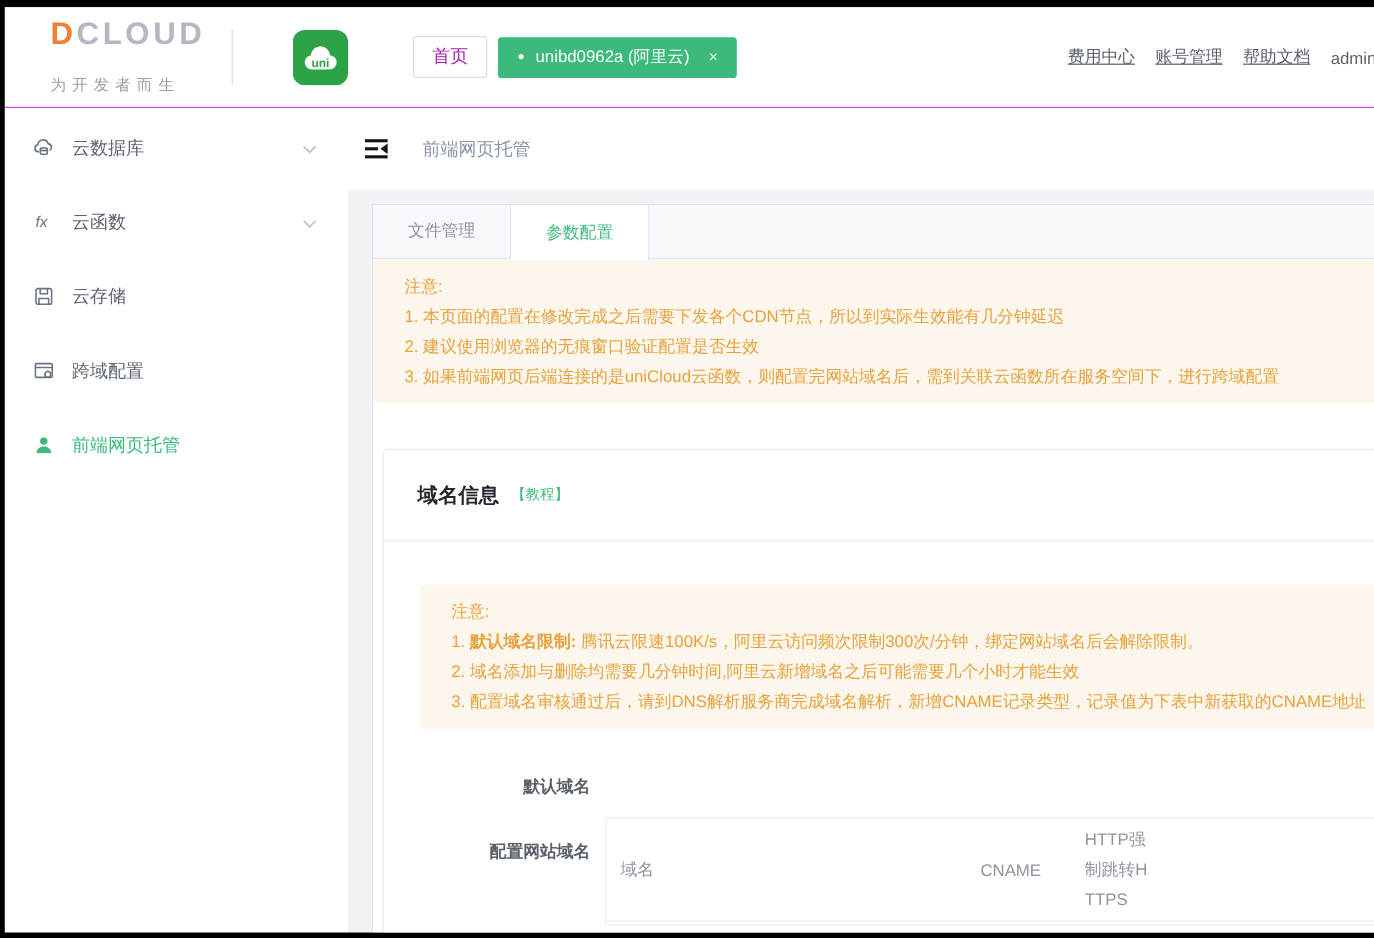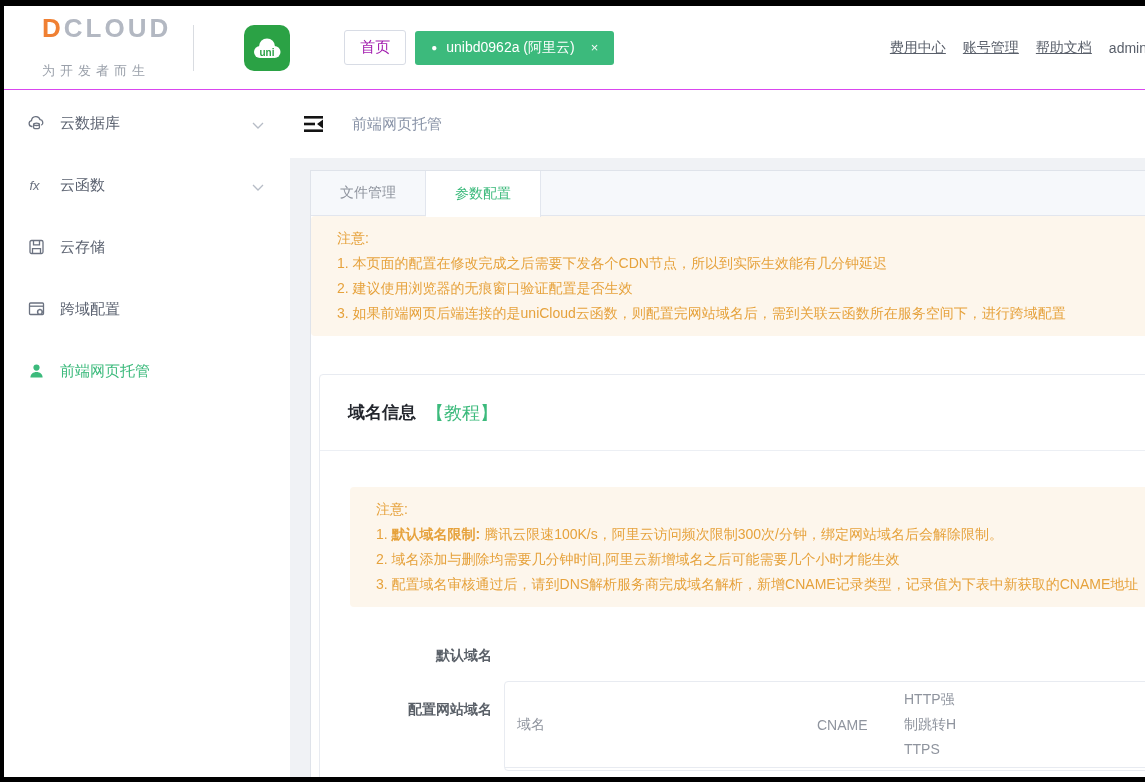--- a/index.html
+++ b/index.html
@@ -85,21 +85,21 @@
   .alert .bold { font-weight: bold; }
   .card {
     margin: 38px 0 0 8px; border: 1px solid #e8ebf1; border-radius: 4px 0 0 4px;
     min-height: 400px; background: #fff;
   }
   .card-header {
     height: 76px; display: flex; align-items: center; padding-left: 28px;
     border-bottom: 1px solid #eceff4;
   }
   .card-title { font-size: 17px; font-weight: bold; color: #23262d; }
-  .tutorial-link { font-size: 18px; color: #3cba7c; margin-left: 10px; cursor: pointer; }
+  .tutorial-link { font-size: 12px; color: #3cba7c; margin-left: 10px; cursor: pointer; }
   .card-body { padding: 36px 0 20px 30px; }
   .form-row { display: flex; }
   .row-default { margin-top: 40px; align-items: center; }
   .row-site { margin-top: 16px; align-items: flex-start; }
   .form-label {
     width: 142px; flex-shrink: 0; text-align: right;
     font-size: 14px; font-weight: bold; color: #5a6068;
   }
   .row-site .form-label { padding-top: 20px; }
   .domain-link {

